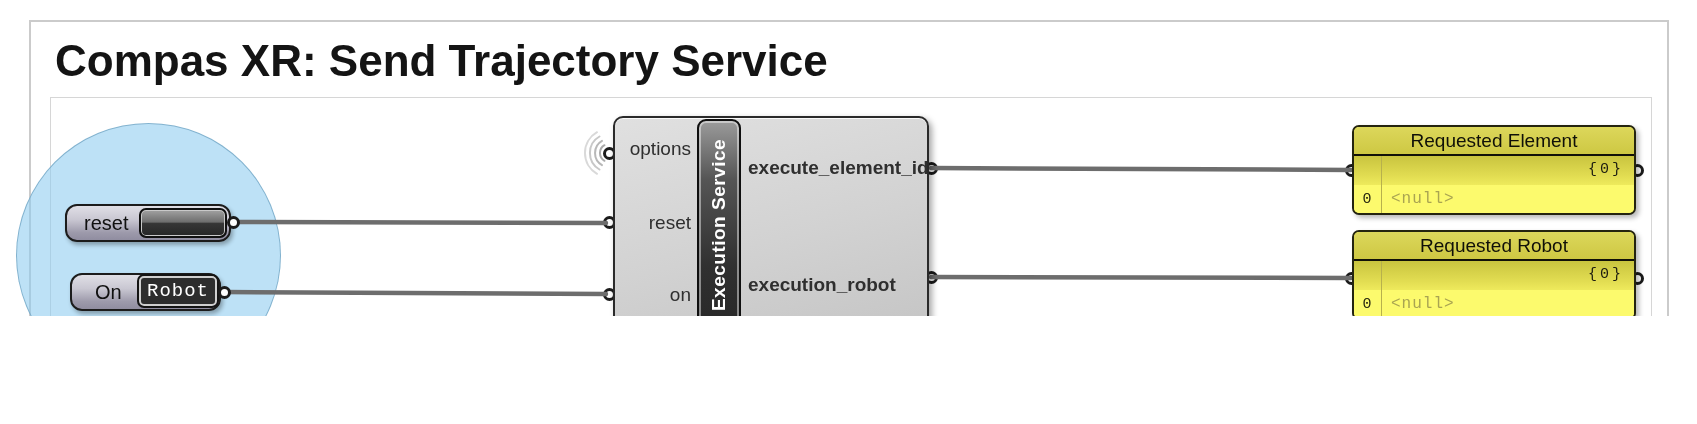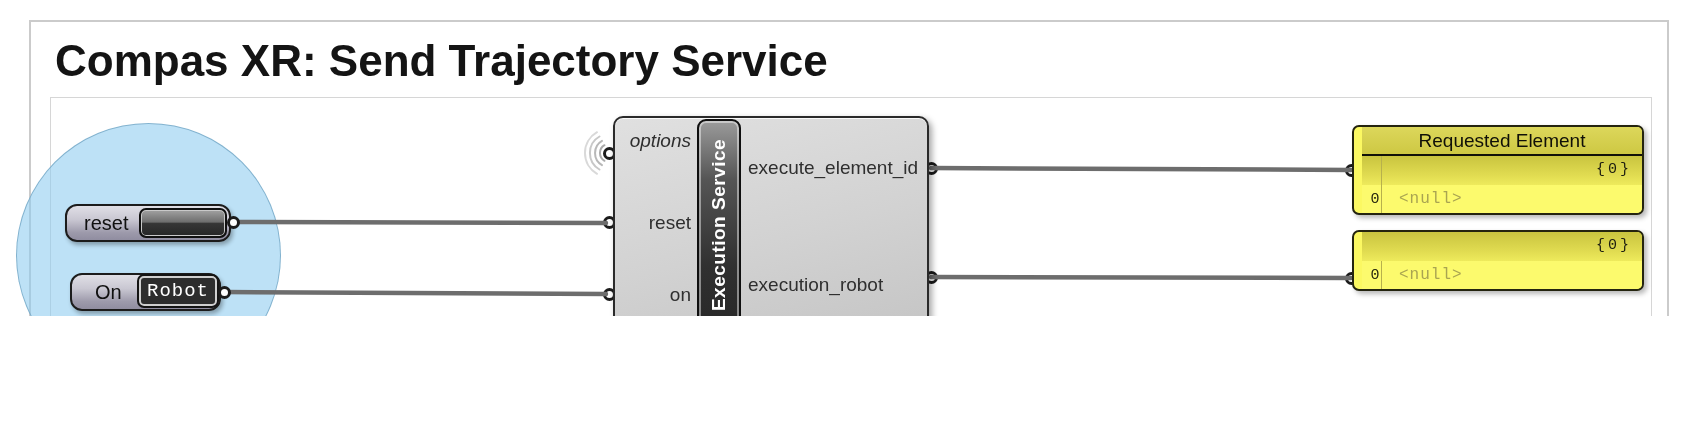--- a/index.html
+++ b/index.html
@@ -42,25 +42,25 @@
   #component{position:absolute;left:613px;top:116px;width:312px;height:214px;border:2px solid #2a2a2a;border-radius:10px;z-index:4;
     background:linear-gradient(165deg,#e0e0e0 0%,#d2d2d2 55%,#c5c5c5 100%);
     box-shadow:3px 3px 6px rgba(0,0,0,0.35),inset 0 1px 0 rgba(255,255,255,0.8);}
   #name-bar{position:absolute;left:82px;top:1px;width:40px;height:208px;border:2px solid #0f0f0f;border-radius:9px;
     background:linear-gradient(180deg,#9b9b9b 0%,#555555 28%,#303030 70%,#282828 100%);
     box-shadow:inset 0 0 0 2px rgba(255,255,255,0.45);}
   #name-bar .vtext{position:absolute;left:50%;top:50%;transform:translate(-50%,-50%) rotate(-90deg);
     white-space:nowrap;color:#ffffff;font-weight:bold;font-size:19px;letter-spacing:0.5px;}
   .port-label{position:absolute;font-size:19px;color:#2f2f2f;white-space:nowrap;line-height:22px;}
   .in-label{left:0;width:76px;text-align:right;}
-  .out-label{left:133px;text-align:left;}
+  .out-label{left:133px;text-align:left;font-weight:bold;}
 
   
   .panel{position:absolute;width:280px;border:2px solid #24240f;border-radius:7px;z-index:4;background:#fbf862;
-    box-shadow:3px 3px 5px rgba(0,0,0,0.28);overflow:hidden;padding-left:8px;}
+    box-shadow:3px 3px 5px rgba(0,0,0,0.28);overflow:hidden;}
   .panel-header{height:27px;line-height:27px;text-align:center;font-size:19px;color:#101008;
     background:linear-gradient(180deg,#dcd75b 0%,#cec843 100%);border-bottom:2px solid #111108;}
   .panel-mid{position:relative;height:29px;background:linear-gradient(180deg,#c9c43f 0%,#e2dd52 70%,#eeea5c 100%);}
   .branch-label{position:absolute;right:10px;top:5px;font-family:"Liberation Mono",monospace;font-size:15px;
     letter-spacing:3px;color:#1c1c10;}
   .panel-row{display:flex;height:28px;background:#fcfa6d;align-items:center;}
   .row-index{width:26px;text-align:center;font-family:"Liberation Mono",monospace;font-size:15px;color:#26260f;}
   .row-value{padding-left:11px;font-family:"Liberation Mono",monospace;font-size:16px;color:#a9a451;letter-spacing:1px;}
   .v-sep{position:absolute;left:27px;top:29px;bottom:0;width:1px;background:#b7b14c;}
 </style>
@@ -108,40 +108,41 @@
 
   <div id="on-toggle" class="capsule">
     <span class="cap-label">On</span>
     <div id="on-value">Robot</div>
   </div>
 
   <div id="component">
     <div id="name-bar">
       <span class="vtext">Execution Service</span>
     </div>
-    <div class="port-label in-label" style="top:12px;font-style:italic;">options</div>
+    <div class="port-label in-label" style="top:20px;">options</div>
     <div class="port-label in-label" style="top:94px;">reset</div>
     <div class="port-label in-label" style="top:166px;">on</div>
     <div class="port-label out-label" style="top:39px;">execute_element_id</div>
     <div class="port-label out-label" style="top:156px;">execution_robot</div>
   </div>
 
   <div class="panel" style="left:1352px;top:125px;">
     <div class="panel-header">Requested Element</div>
     <div class="panel-mid">
       <span class="branch-label">{0}</span>
     </div>
     <div class="panel-row">
       <span class="row-index">0</span>
       <span class="row-value">&lt;null&gt;</span>
     </div>
     <div class="v-sep"></div>
   </div>
 
   <div class="panel" style="left:1352px;top:230px;">
+    <div class="panel-header">Requested Robot</div>
     <div class="panel-mid">
       <span class="branch-label">{0}</span>
     </div>
     <div class="panel-row">
       <span class="row-index">0</span>
       <span class="row-value">&lt;null&gt;</span>
     </div>
     <div class="v-sep"></div>
   </div>
 

